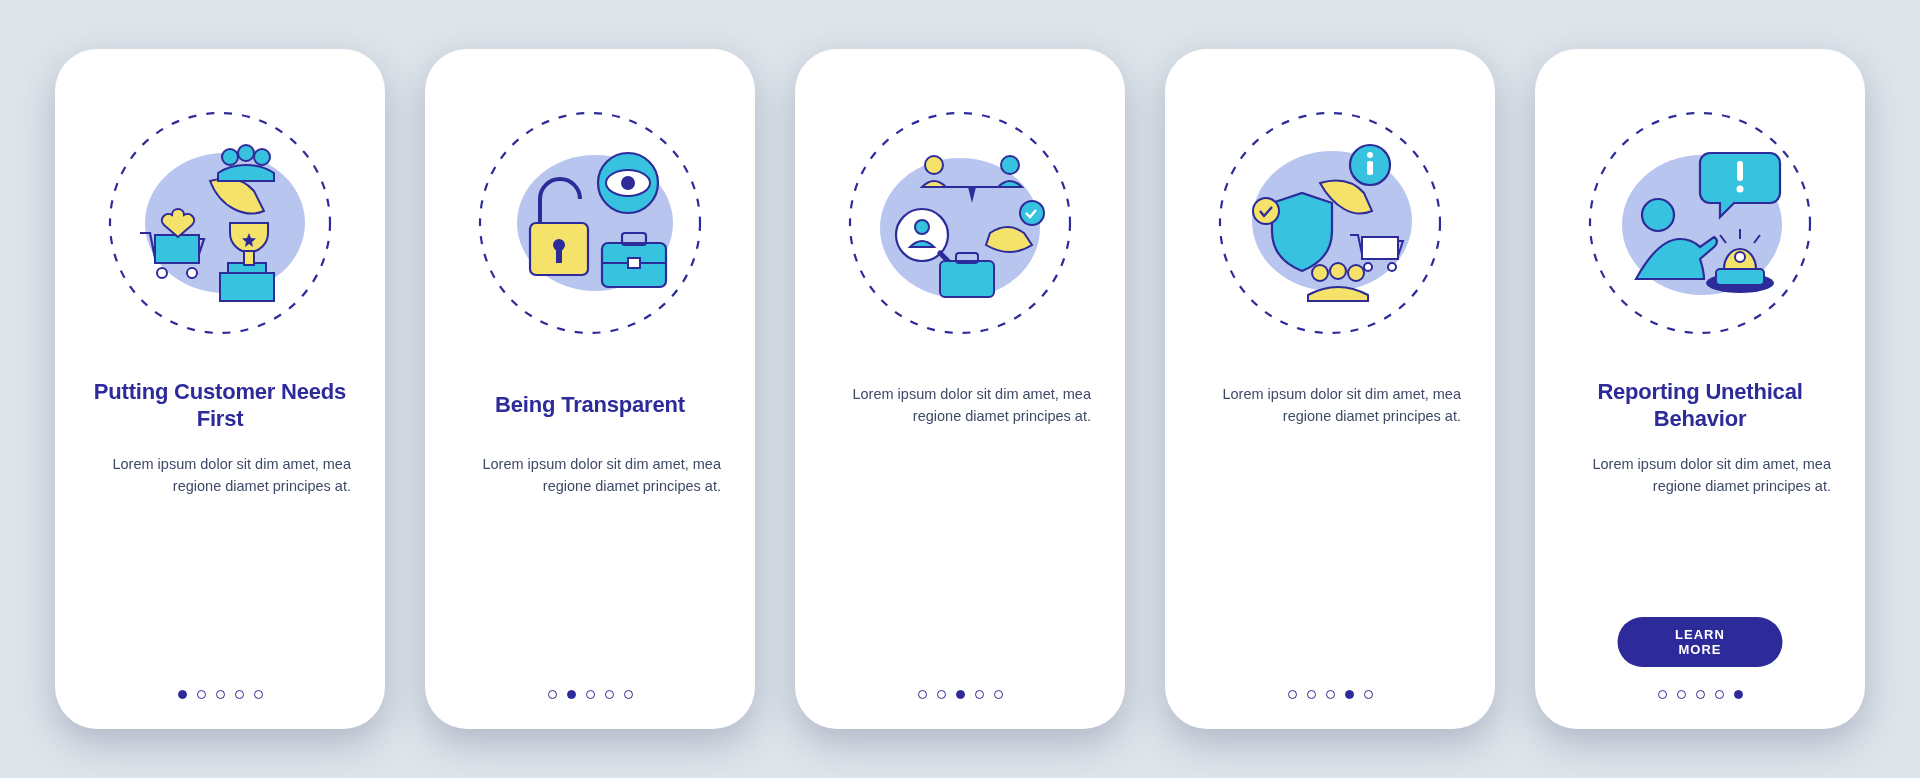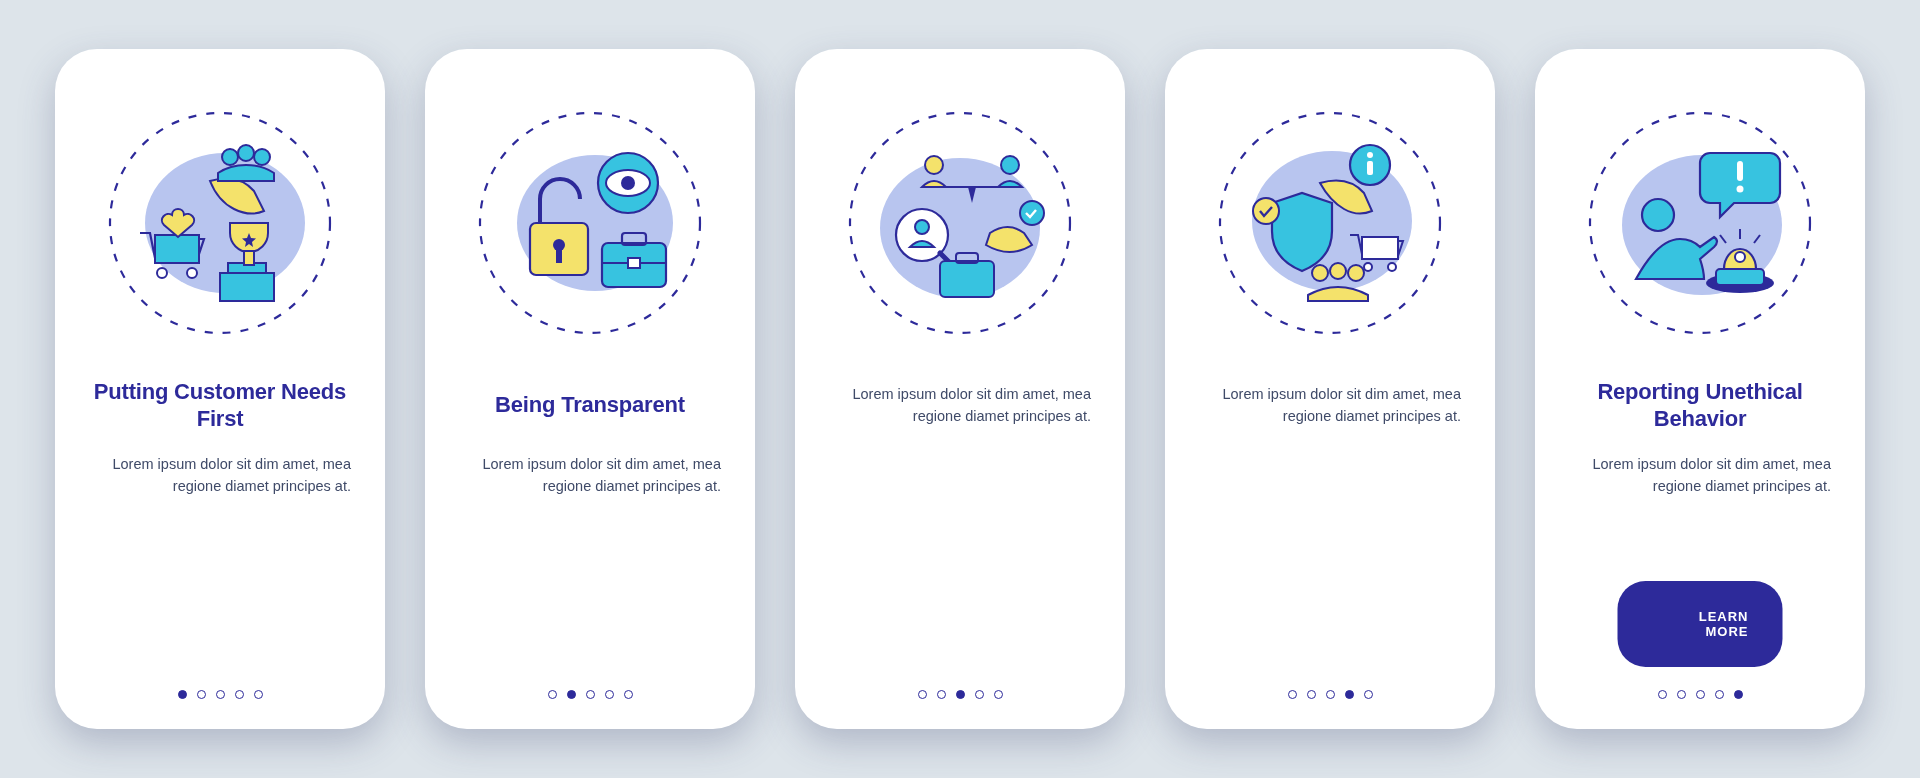--- a/index.html
+++ b/index.html
@@ -81,25 +81,24 @@
   .learn-btn {
     position: absolute;
     bottom: 62px;
     left: 50%;
     transform: translateX(-50%);
     background: #2d2a9a;
     color: #fff;
     font-size: 13px;
     font-weight: 800;
     letter-spacing: 1px;
-    padding: 28px 34px;
+    padding: 10px 34px;
     border-radius: 28px;
     border: none;
     cursor: pointer;
-    text-align: right;
   }
 </style>
 </head>
 <body>
 
 <div class="container">
 
   <div class="card">
     <div class="illus">
       <svg viewBox="0 0 240 240">

